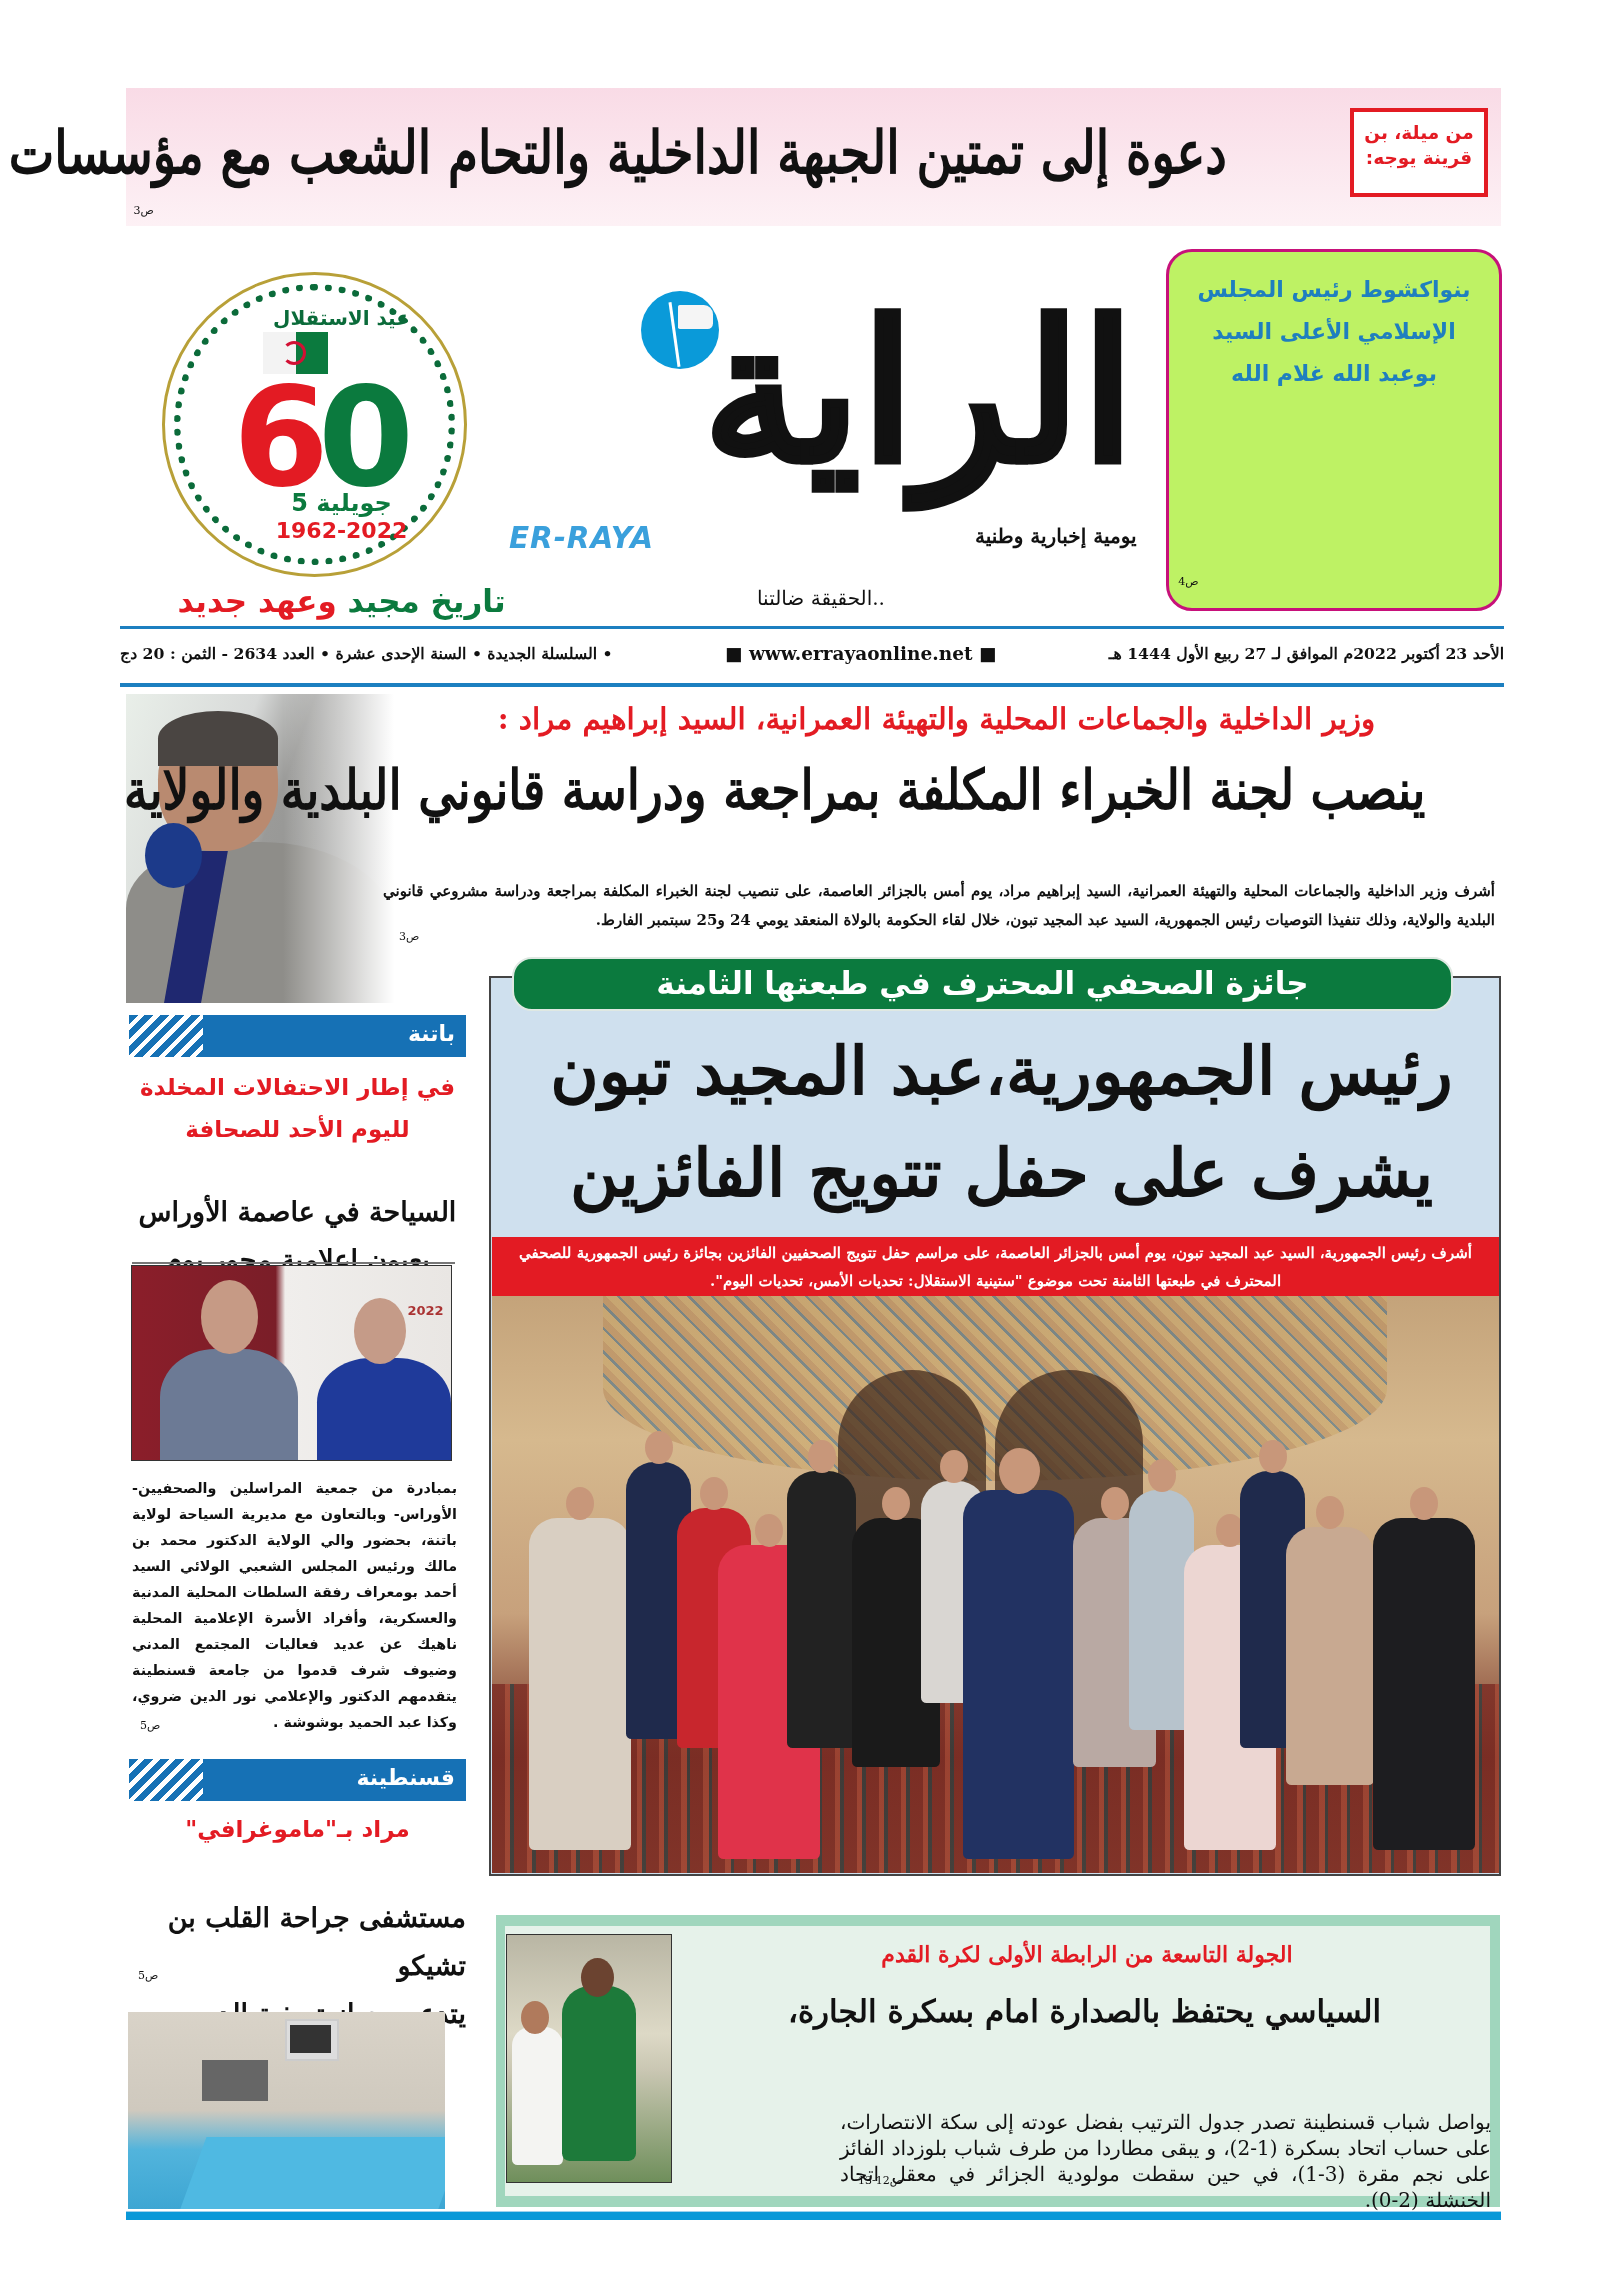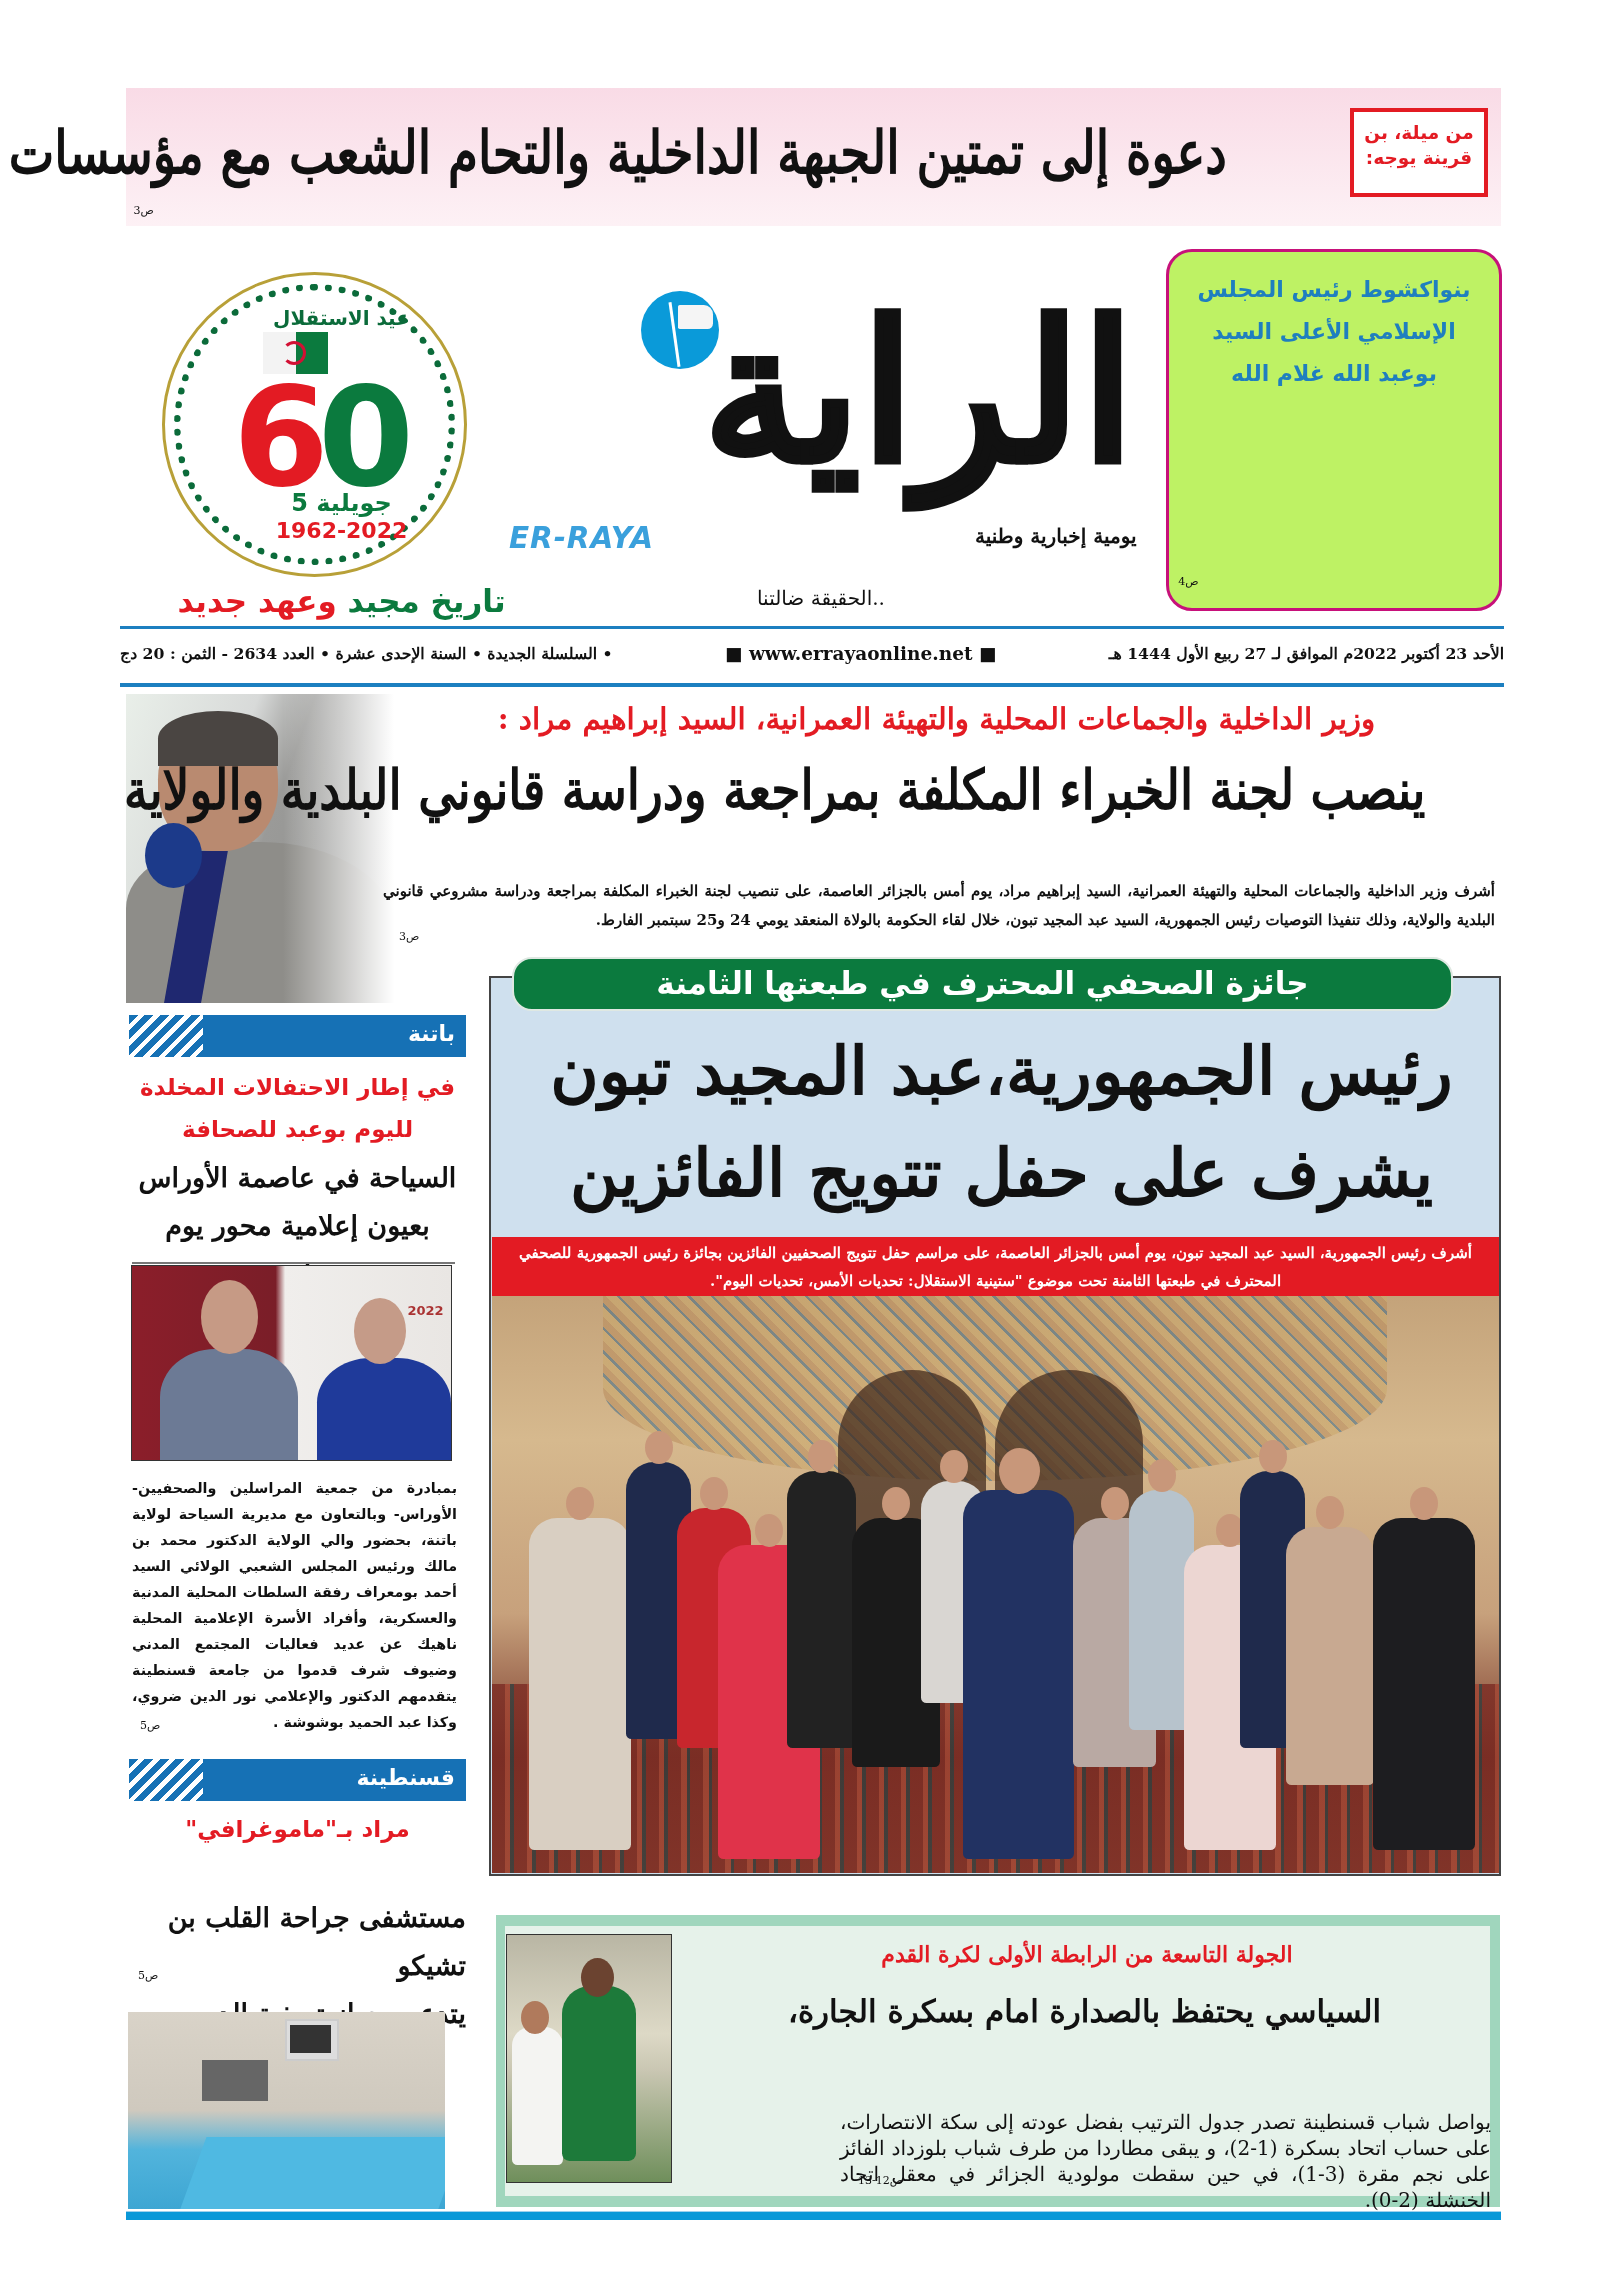--- a/index.html
+++ b/index.html
@@ -97,21 +97,21 @@
   .person .h { position: absolute; top: -31px; left: 50%; width: 28px; height: 33px; margin-left: -14px; border-radius: 50%; background: #c8977a; }
   #main-photo .fig-front-center { left: 471px; top: 194px; width: 111px; height: 369px; background: #223262; }
 
   
   .section-bar { left: 129px; width: 337px; height: 42px; background: #1671b5; color: #fff; }
   .section-bar .label { position: absolute; right: 11px; top: 5.5px; font-size: 22px; font-weight: bold; }
   .section-bar .stripes { position: absolute; left: 0; top: 0; width: 74px; height: 42px;
     background: repeating-linear-gradient(135deg, #1671b5 0 6.5px, #fff 6.5px 11px); }
   #batna-bar { top: 1015px; }
   #batna-kicker { left: 129px; width: 337px; top: 1066px; text-align: center; color: #e31b23; font-size: 23px; font-weight: bold; line-height: 42px; }
-  #batna-headline { left: 129px; width: 337px; top: 1154px; text-align: center; font-size: 27px; font-weight: bold; line-height: 48px; font-family: "DejaVu Serif", serif; }
+  #batna-headline { left: 129px; width: 337px; top: 1188px; text-align: center; font-size: 27px; font-weight: bold; line-height: 48px; font-family: "DejaVu Serif", serif; }
   #batna-rule { left: 132px; width: 323px; top: 1262px; height: 1.8px; background: #777; }
   #batna-photo { left: 131px; top: 1265px; width: 321px; height: 196px; border: 1.8px solid #333;
     background: linear-gradient(90deg, #8b1e2a 0%, #7a1e28 45%, #f0eeec 48%, #e9e6e3 100%); overflow: hidden; }
   #batna-photo .p1 { position: absolute; left: 28px; top: 83px; width: 138px; height: 120px; border-radius: 40% 40% 0 0; background: #6c7a95; }
   #batna-photo .p1h { position: absolute; left: 69px; top: 14px; width: 57px; height: 74px; border-radius: 50%; background: #c69a85; }
   #batna-photo .p2 { position: absolute; left: 185px; top: 92px; width: 134px; height: 111px; border-radius: 40% 40% 0 0; background: #1f3a9a; }
   #batna-photo .p2h { position: absolute; left: 222px; top: 32px; width: 52px; height: 66px; border-radius: 50%; background: #c59b88; }
   #batna-photo .txt { position: absolute; right: 7.4px; top: 37px; color: #a33; font-size: 13px; font-weight: bold; direction: ltr; }
   #batna-body { left: 132px; width: 325px; top: 1475px; font-size: 14.3px; font-weight: bold; line-height: 26px; text-align: justify; text-align-last: right; font-family: "DejaVu Sans", sans-serif; }
   #batna-pageref { left: 140px; top: 1719px; }
@@ -267,21 +267,21 @@
       <div class="h"></div>
     </div>
 </div>
 
 <div id="batna-bar" class="abs section-bar">
   <div class="stripes"></div>
   <div class="label">باتنة</div>
 </div>
 <div id="batna-kicker" class="abs">
   <div>في إطار الاحتفالات المخلدة</div>
-  <div>لليوم بوعبد للصحافة</div>
+  <div>لليوم الأحد للصحافة</div>
 </div>
 <div id="batna-headline" class="abs">
   <div>السياحة في عاصمة الأوراس</div>
   <div>بعيون إعلامية محور يوم دراسي</div>
 </div>
 <div id="batna-rule" class="abs"></div>
 <div id="batna-photo" class="abs">
   <div class="txt">2022</div>
   <div class="p1"></div>
     <div class="p1h"></div>

